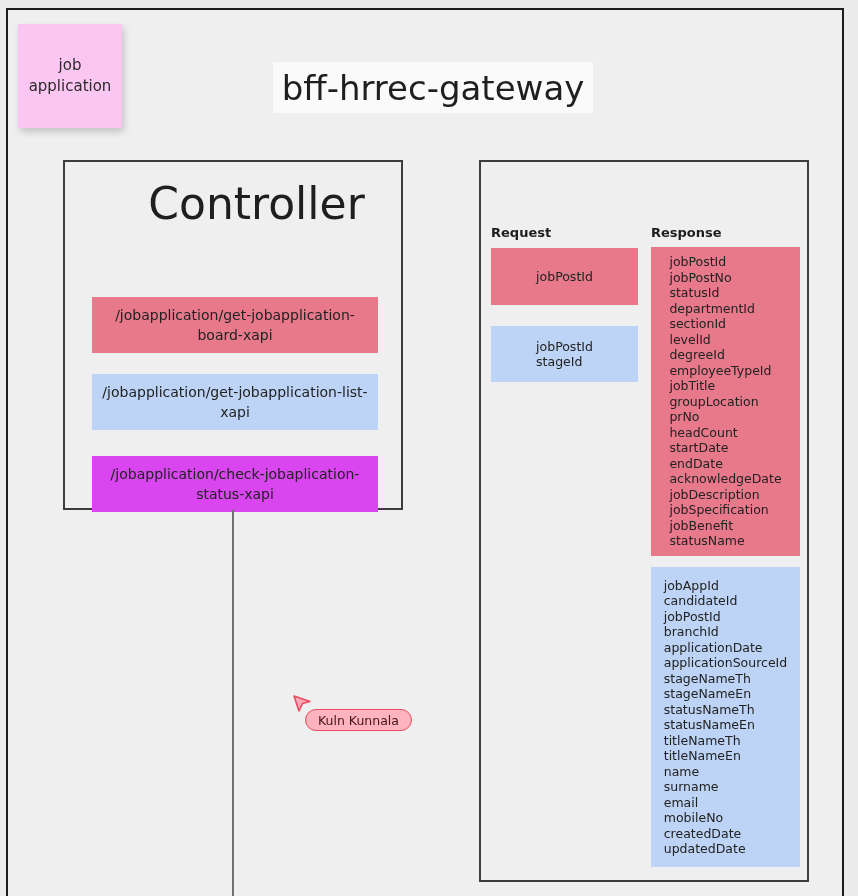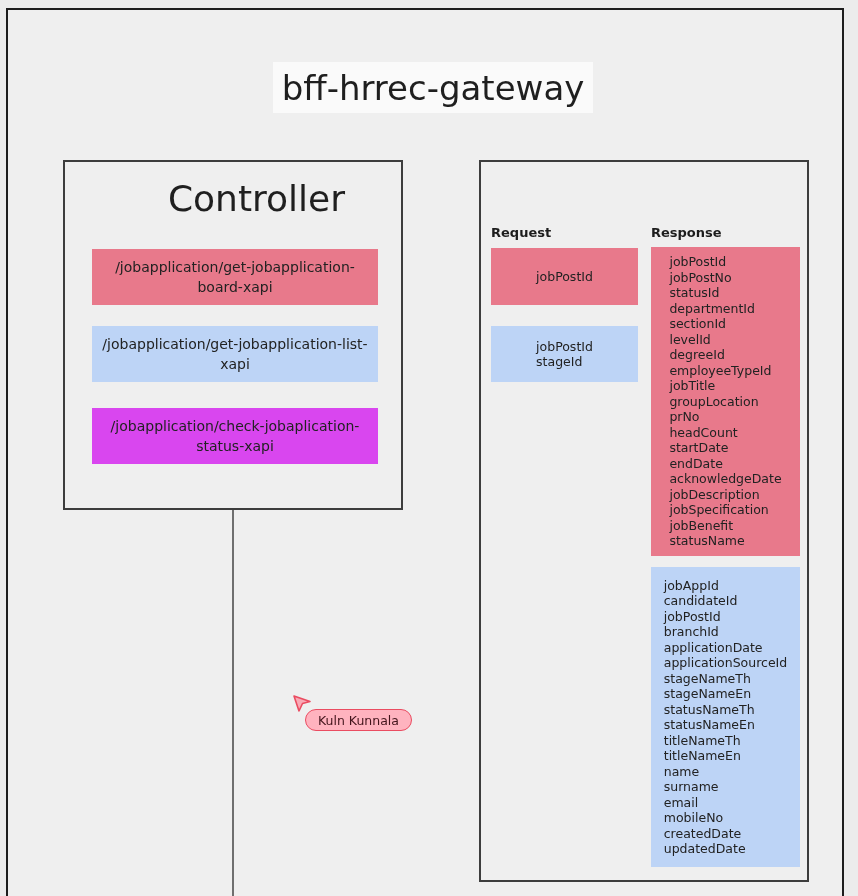--- a/index.html
+++ b/index.html
@@ -47,34 +47,35 @@
     position: absolute;
     border: 2px solid #3d3d3d;
     background: transparent;
   }
   #controller-box { left: 55px; top: 150px; width: 340px; height: 350px; }
   #model-box      { left: 471px; top: 150px; width: 330px; height: 722px; }
   .group-title {
     position: absolute;
     left: 0; right: 0; top: 16px;
     text-align: center;
-    font-size: 36px;
+    font-size: 44px;
     color: #1f1f1f;
     margin-left: 47px;
   }
   
   .endpoint {
     position: absolute;
     left: 27px; width: 286px; height: 56px;
     display: flex; align-items: center; justify-content: center;
     text-align: center;
     font-size: 14px;
     line-height: 1.45;
     color: #222;
     padding: 2px 10px;
+    margin-top: 48px;
   }
   .fill-red   { background: #e8798b; }
   .fill-blue  { background: #bdd4f6; }
   .fill-green { background: #d946ef; }
   #endpoint-board  { top: 87px; }
   #endpoint-list   { top: 164px; justify-content: center; }
   #endpoint-status { top: 246px; }
   
   .col-header {
     position: absolute;
@@ -123,20 +124,24 @@
     font-size: 12.5px;
     color: #42141b;
     white-space: nowrap;
   }
 </style>
 </head>
 <body>
 
 <div id="canvas-frame">
 
+  <div class="sticky">
+    <span class="txt">job
+application</span>
+  </div>
 
   <div class="page-title">
     <span>bff-hrrec-gateway</span>
   </div>
 
   <div class="group-box" id="controller-box">
     <div class="group-title">Controller</div>
     <div class="endpoint fill-red" id="endpoint-board">
       <span>/jobapplication/get-jobapplication-board-xapi</span>
     </div>

